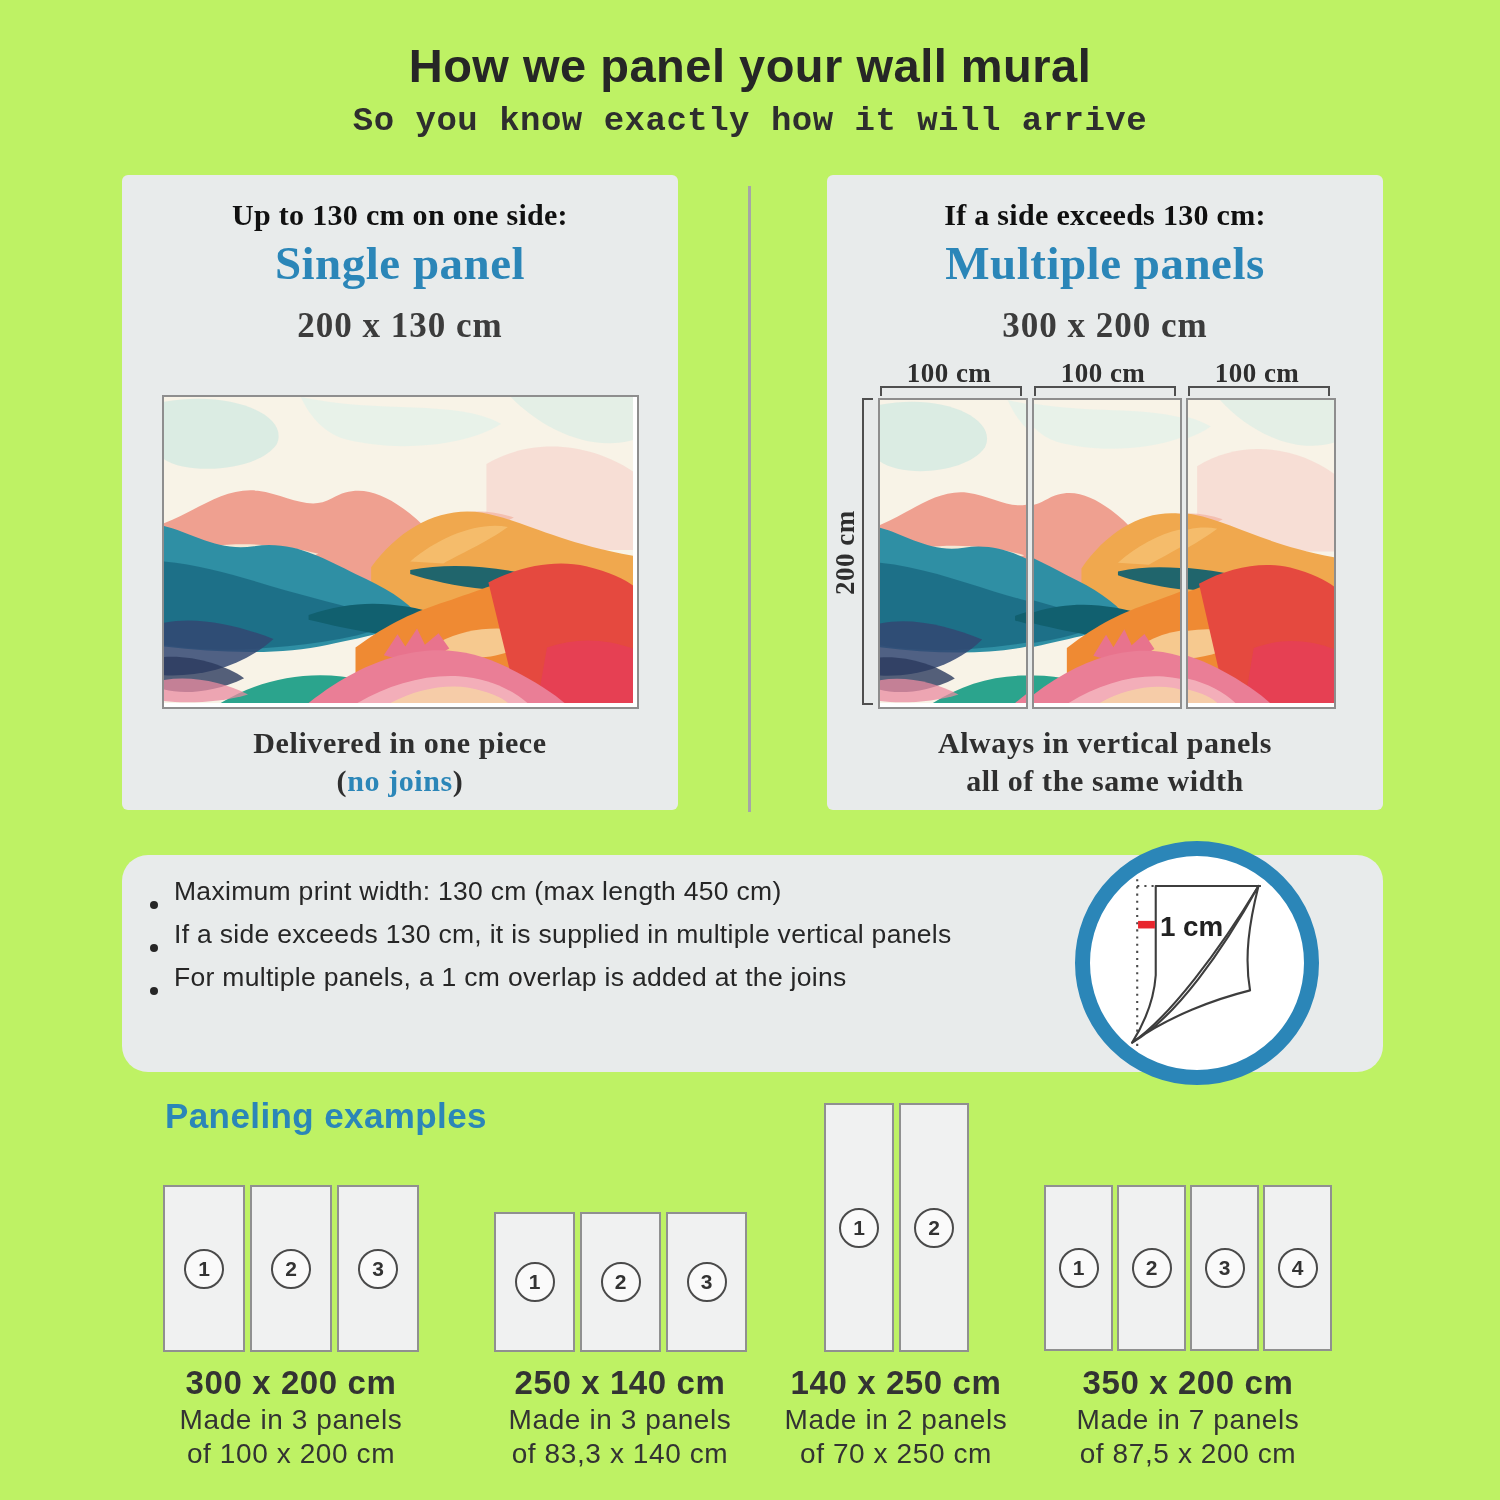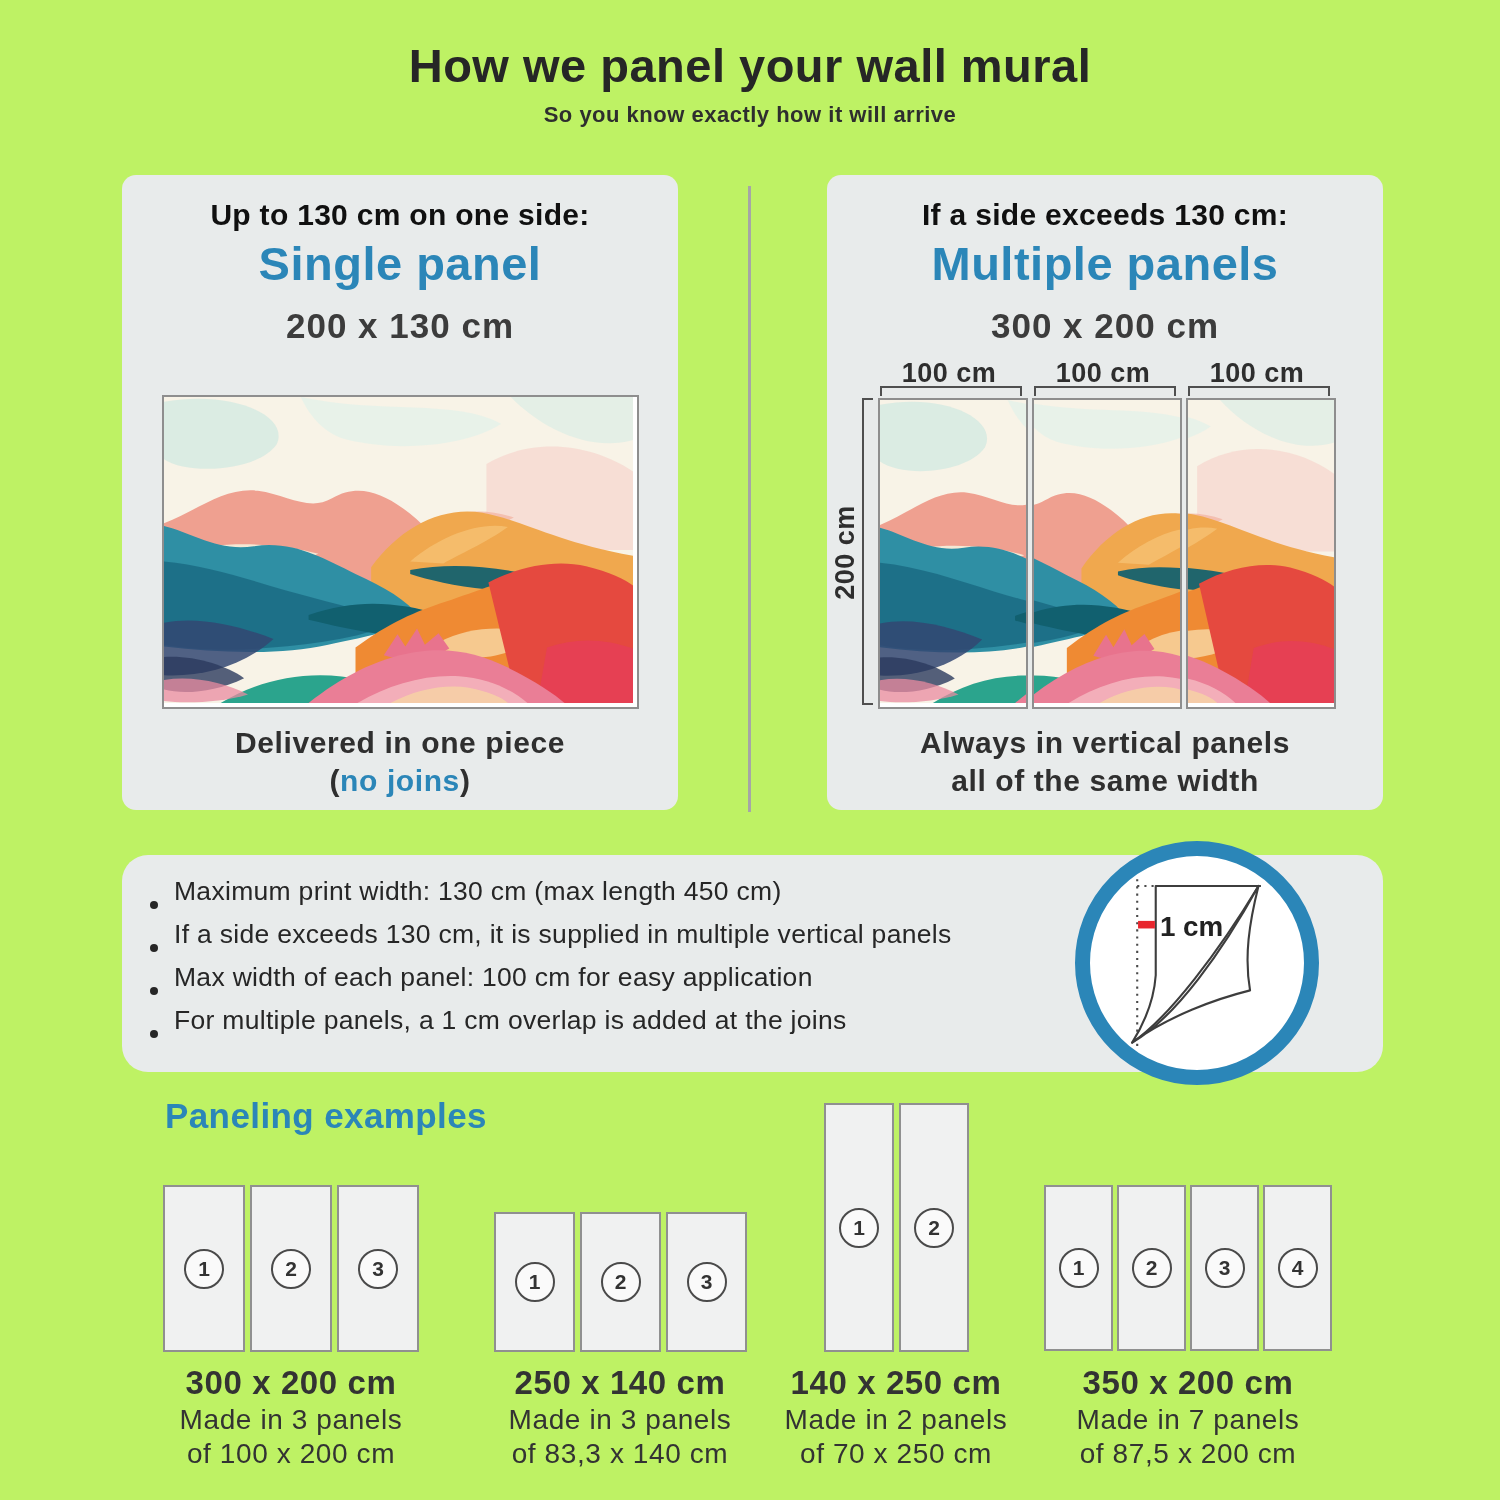--- a/index.html
+++ b/index.html
@@ -4,23 +4,23 @@
 <style>
   html,body { margin:0; padding:0; background:#ffffff; }
   #page {
     position:relative; width:1500px; height:1500px; background:#bef264;
     font-family:"Liberation Sans", sans-serif; color:#2b2b2b; overflow:hidden;
   }
   .abs { position:absolute; }
   .ctr { text-align:center; }
 
   .page-title { font-size:47px; font-weight:800; color:#262626; letter-spacing:0.5px; }
-  .page-subtitle { font-size:22px; font-weight:600; color:#2e2e2e; letter-spacing:0.5px; }
-
-  .card { background:#e8ebeb; border-radius:14px; }
+  .page-subtitle { font-size:34px; font-weight:600; color:#2e2e2e; letter-spacing:0.5px;font-family:Liberation Mono, monospace; }
+
+  .card { background:#e8ebeb; border-radius:6px;font-family:Liberation Serif, serif; }
   .divider { background:#a6a6a6; }
 
   .cond { font-size:30px; font-weight:800; color:#101010; letter-spacing:0.3px; }
   .ptype { font-size:47px; font-weight:800; letter-spacing:0.5px; }
   .psize { font-size:35px; font-weight:800; color:#3c3c3c; letter-spacing:1px; }
   .cap { font-size:30px; font-weight:600; color:#2f2f2f; letter-spacing:0.6px; }
 
   .mural-frame { border:2px solid #8e8e8e; background:#fff; overflow:hidden; }
   .strip { border:2px solid #8e8e8e; background:#fff; overflow:hidden; position:absolute; }
   .strip svg { position:absolute; top:0; }
@@ -147,24 +147,20 @@
       <div class="bullet-row">
         <span class="dot"></span>
         <span>Maximum print width: 130 cm (max length 450 cm)</span>
       </div>
       <div class="bullet-row">
         <span class="dot"></span>
         <span>If a side exceeds 130 cm, it is supplied in multiple vertical panels</span>
       </div>
       <div class="bullet-row">
         <span class="dot"></span>
-        <span>Max width of each panel: 100 cm for easy application</span>
-      </div>
-      <div class="bullet-row">
-        <span class="dot"></span>
         <span>For multiple panels, a 1 cm overlap is added at the joins</span>
       </div>
     </div>
   </div>
 
   <div class="abs overlap-circle" style="left:1075px; top:841px;">
     <svg width="160" height="182" viewBox="0 0 190 215">
       <line x1="24" y1="8" x2="24" y2="207" stroke="#4a4a4a" stroke-width="2.5" stroke-dasharray="2.5 6"></line>
       <line x1="24" y1="16" x2="172" y2="16" stroke="#4a4a4a" stroke-width="2.5" stroke-dasharray="2.5 6"></line>
       <path d="M46,16 L46,122 C44,150 33,178 18,202 C62,172 122,92 168,16 Z" fill="#ffffff" stroke="#3d3d3d" stroke-width="2.5" stroke-linejoin="round"></path>

